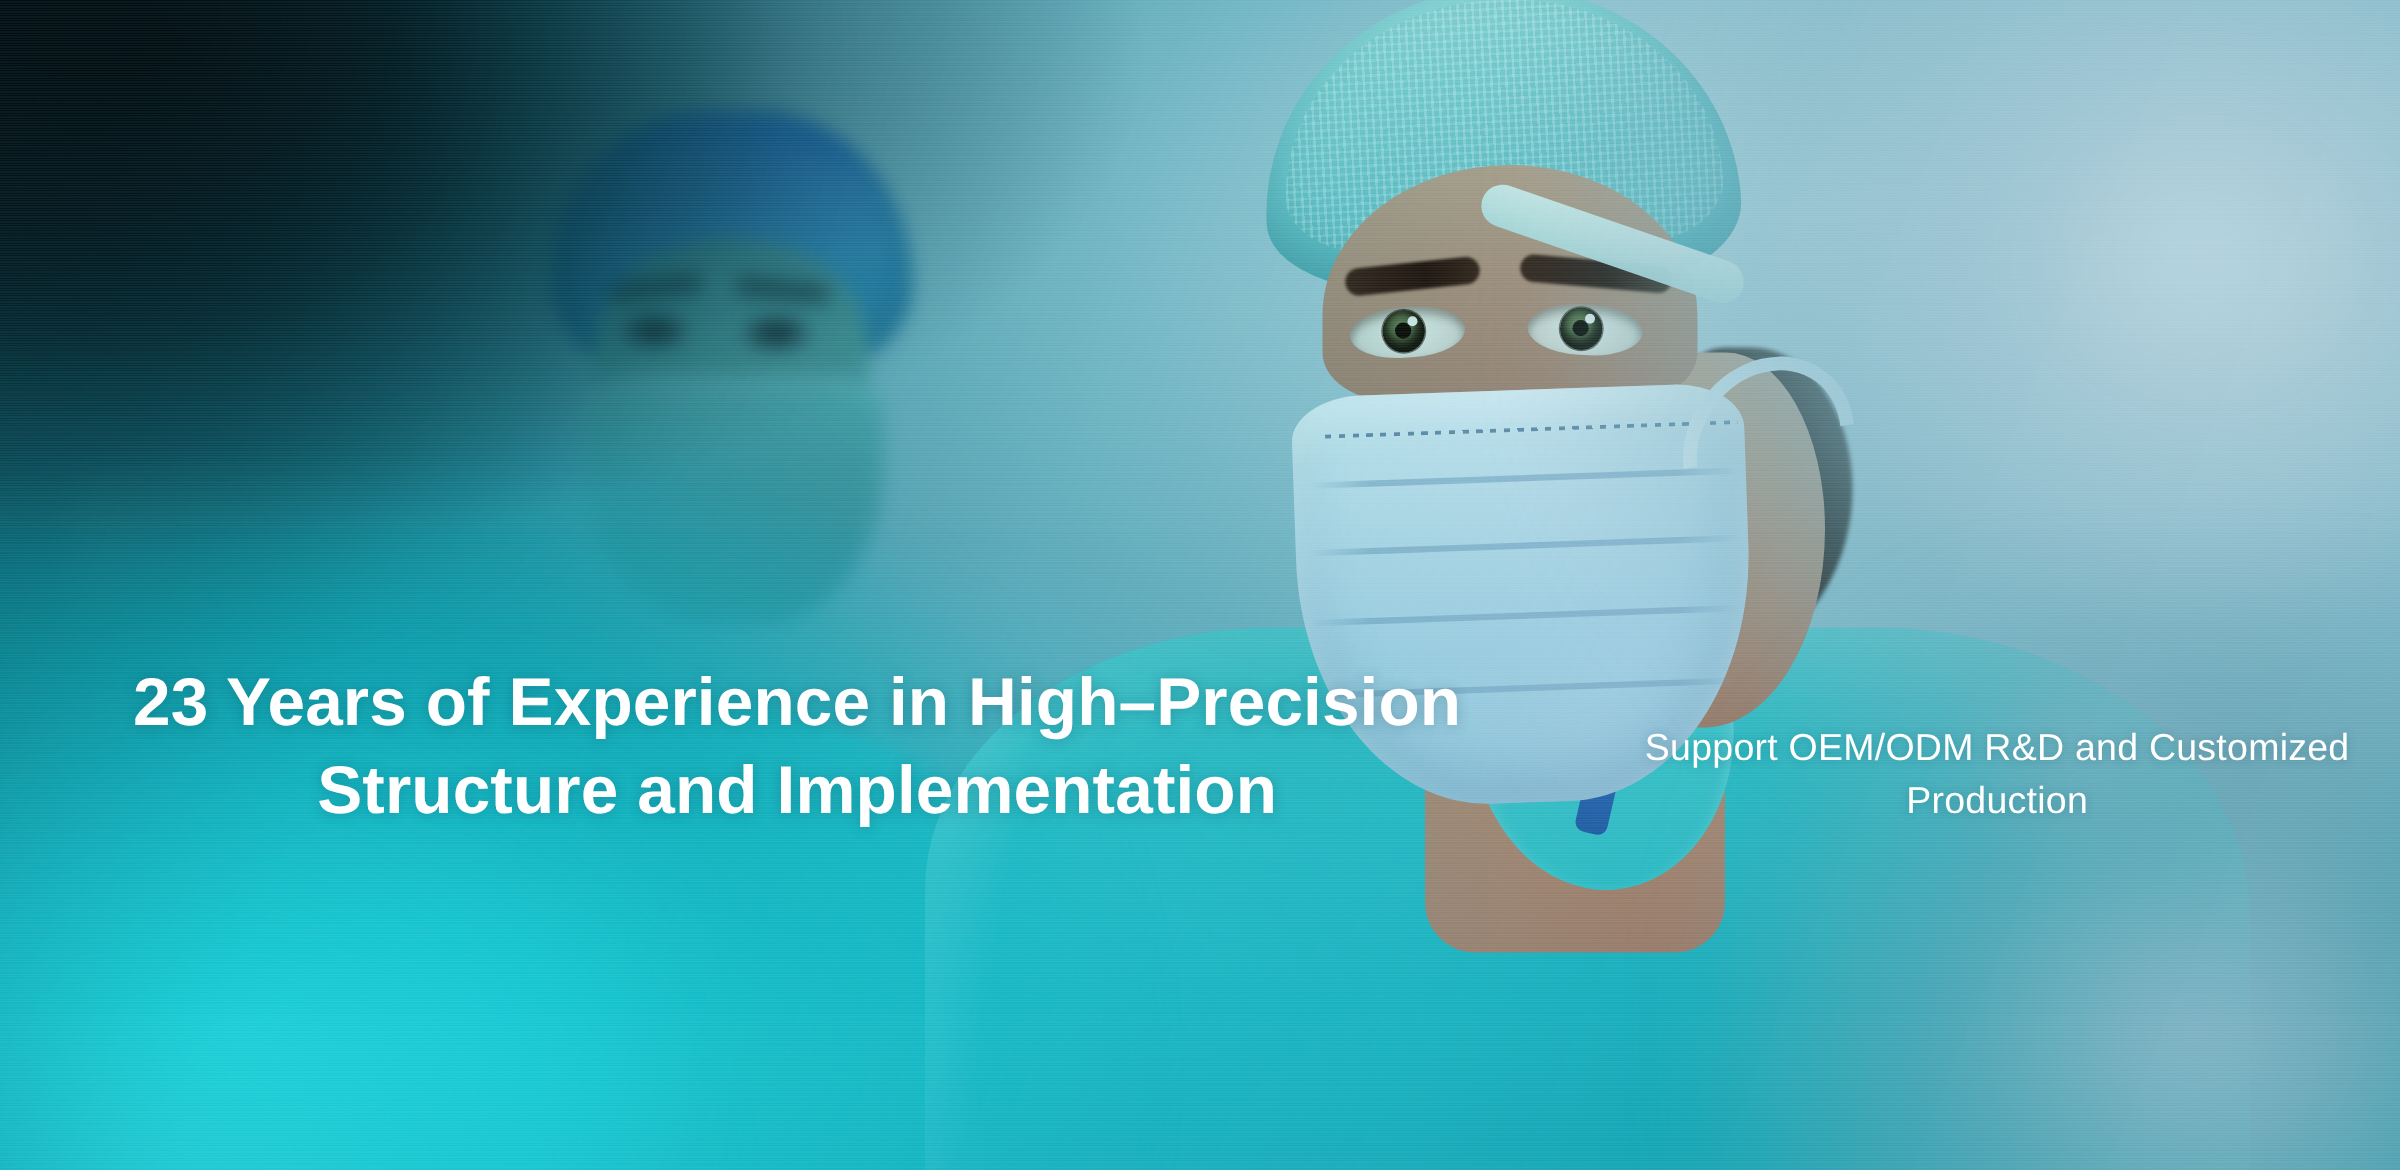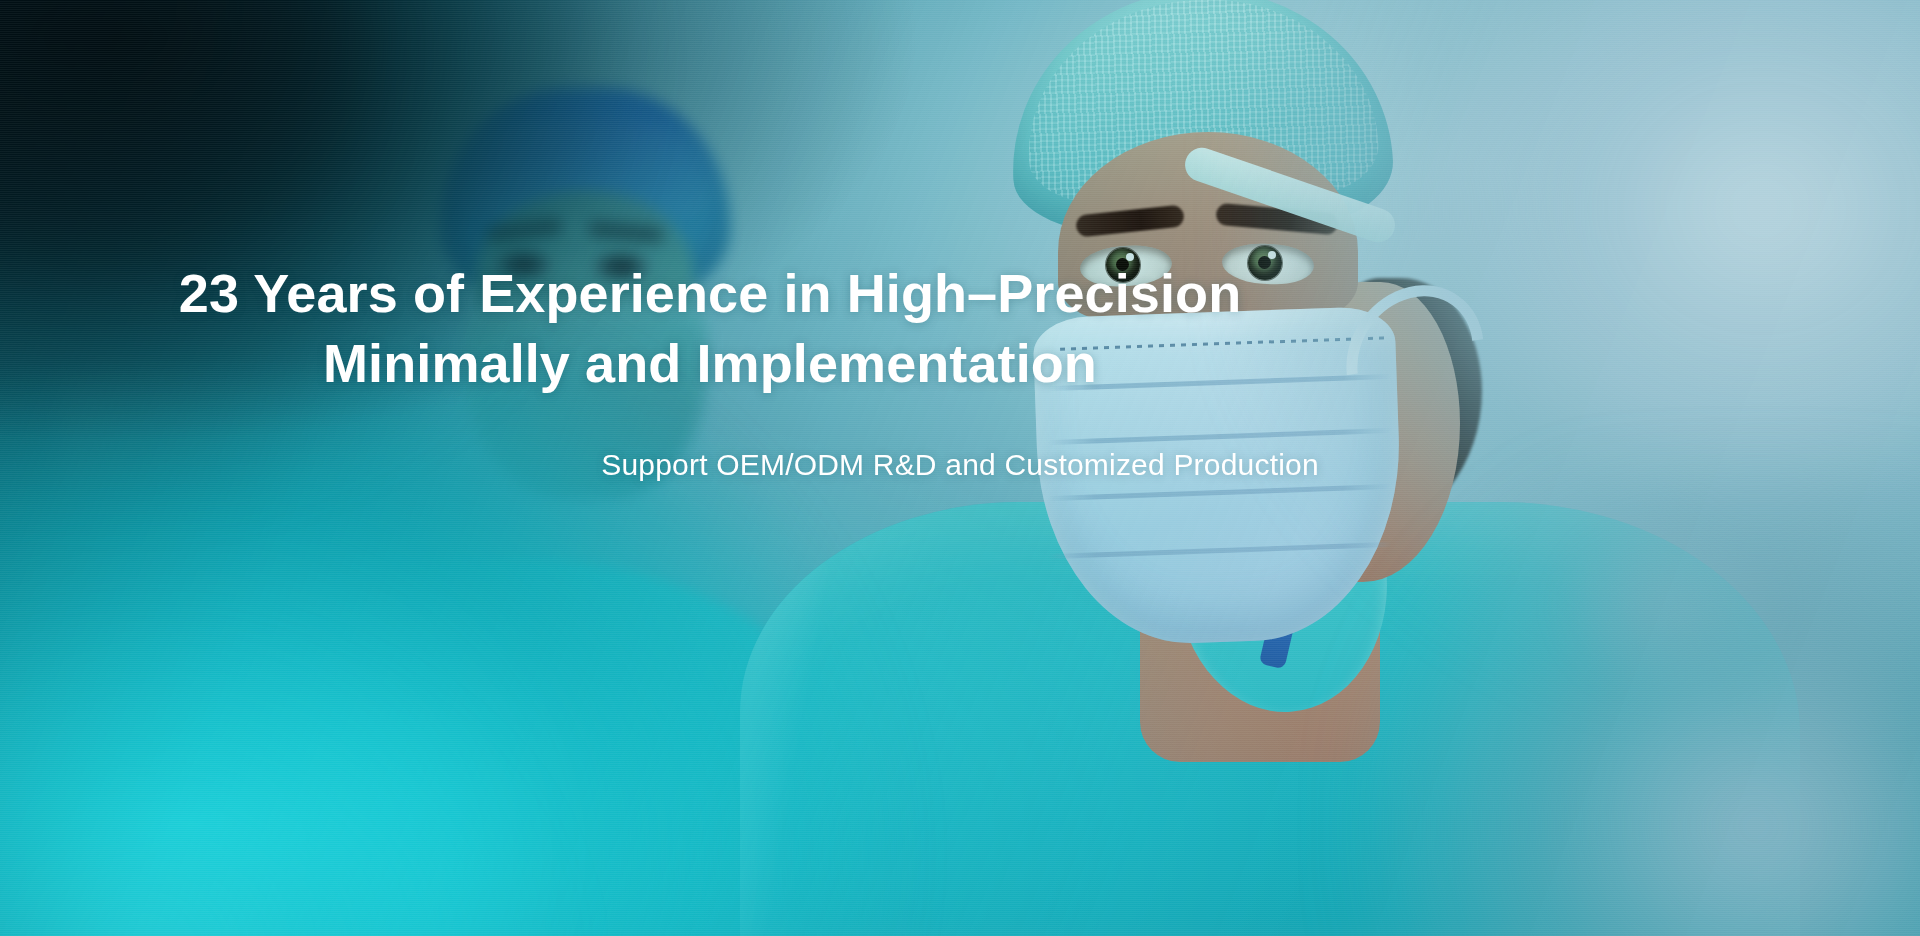--- a/index.html
+++ b/index.html
@@ -288,22 +288,22 @@
     mix-blend-mode:multiply;
   }
   .grain{
     position:absolute; inset:0; opacity:.05;
     background-image:repeating-linear-gradient(0deg, rgba(255,255,255,.9) 0 1px, rgba(0,0,0,0) 1px 2px);
   }
 
   
   .content{
     position:absolute; inset:0;
-    display:flex; flex-direction:column;
-    justify-content:flex-start;
+    display:flex; 
+    align-items:center; justify-content:flex-start;
     padding-top:258px;
   }
   .headline{
     color:#ffffff;
     font-size:54px;
     line-height:70px;
     font-weight:700;
     text-align:center;
     letter-spacing:.1px;
     width:1420px;
@@ -394,18 +394,18 @@
 
     <div class="grade-teal"></div>
     <div class="grade-cyan"></div>
     <div class="grade-dark"></div>
     <div class="grain"></div>
   </div>
 
   <div class="content">
     <h1 class="headline">
       <span class="ln">23 Years of Experience in High–Precision</span>
-      <span class="ln">Minimally and Implementation</span>
+      <span class="ln">Structure and Implementation</span>
     </h1>
     <p class="subhead">Support OEM/ODM R&amp;D and Customized Production</p>
   </div>
 
 </div>
 
 </body></html>

